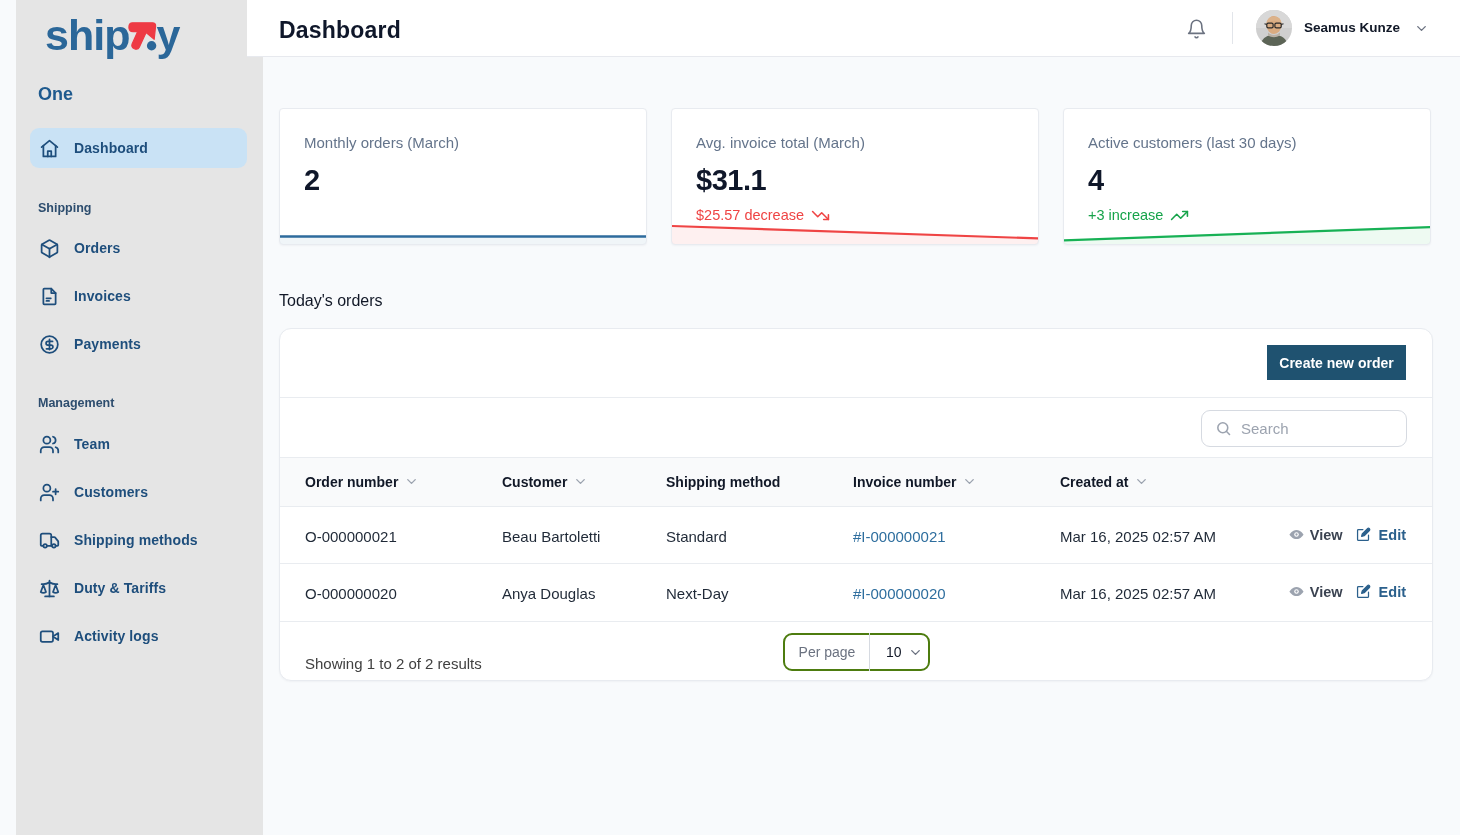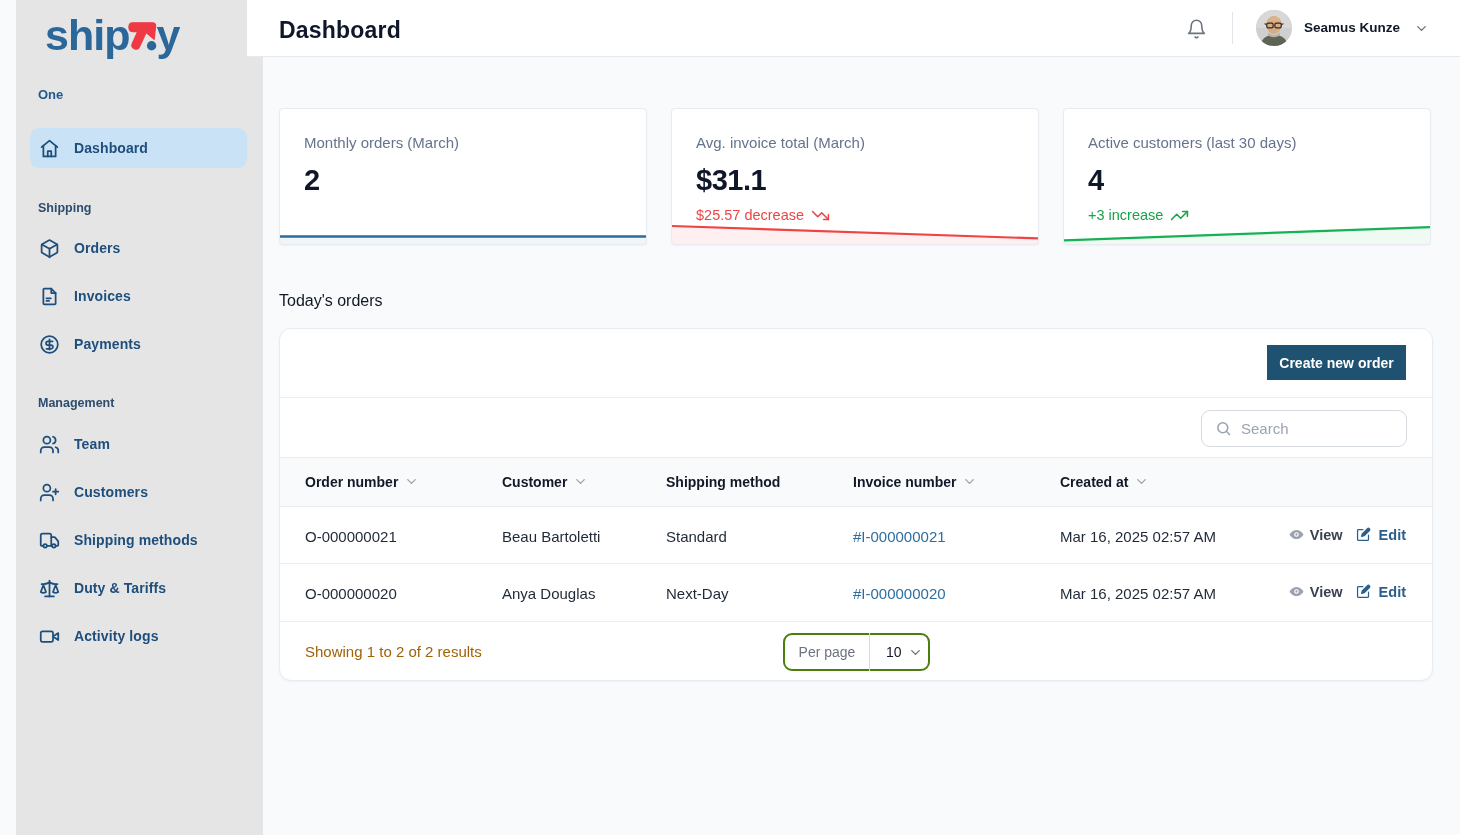--- a/index.html
+++ b/index.html
@@ -1,20 +1,20 @@
 <!DOCTYPE html>
 <html><head>
 <meta charset="utf-8">
 <style>
 * { margin:0; padding:0; box-sizing:border-box; }
 html,body { width:1460px; height:835px; overflow:hidden; font-family:"Liberation Sans", sans-serif; background:#f8fafc; }
 
 
 #sidebar { position:absolute; left:16px; top:0; width:247px; height:835px; background:#e5e5e5; }
-#one { position:absolute; left:22px; top:85px; font-size:13px; line-height:19px; font-weight:700; color:#1f5a8e; }
+#one { position:absolute; left:22px; top:85px; font-size:18px; line-height:19px; font-weight:700; color:#1f5a8e; }
 .navitem { position:absolute; left:14px; width:217px; height:40px; display:flex; align-items:center; border-radius:9px; }
 .navitem svg { margin-left:9px; width:21px; height:21px; flex:none; }
 .navitem span { margin-left:14px; font-size:14px; font-weight:700; color:#1e4e7c; letter-spacing:.1px; }
 .navactive { background:#c9e2f5; }
 .navlabel { position:absolute; left:22px; font-size:12.5px; font-weight:700; color:#2d4d6e; }
 
 
 #header { position:absolute; left:247px; top:0; width:1213px; height:57px; background:#fff; border-bottom:1px solid #e7e9ee; }
 #pagetitle { position:absolute; left:32px; top:17px; font-size:23px; font-weight:700; color:#0f172a; letter-spacing:.2px; }
 #bell { position:absolute; left:939px; top:18px; }
@@ -40,21 +40,21 @@
 #searchbox { position:absolute; right:25px; top:81px; width:206px; height:37px; border:1px solid #d6dae1; border-radius:9px; display:flex; align-items:center; }
 #searchbox svg { margin-left:13px; }
 #searchbox span { margin-left:9px; font-size:15px; color:#9ca3af; }
 
 .th { position:absolute; top:128px; height:49px; display:flex; align-items:center; gap:6px; font-size:14px; font-weight:700; color:#111827;justify-content:flex-end; }
 .td { position:absolute; font-size:15px; color:#1f2937; }
 .link { color:#2e6e9e; }
 .rowact { position:absolute; display:flex; align-items:center; font-size:14.5px; font-weight:700; }
 .rowact .vtxt { color:#3b4351; margin-left:5px; }
 .rowact .etxt { color:#2b608c; margin-left:8px; }
-#footer-note { position:absolute; left:25px; top:314px; font-size:15px; color:#a16207; }
+#footer-note { position:absolute; left:25px; top:326px; font-size:15px; color:#404040; }
 #pp { position:absolute; left:503px; top:304px; width:147px; height:38px; border:2px solid #4d7c0f; border-radius:9px; display:flex; align-items:center; }
 #pp .lab { width:84px; text-align:center; font-size:14px; color:#6b7280; }
 #pp .sep { width:1px; height:38px; background:#d6dae1; }
 #pp .val { margin-left:16px; font-size:14px; color:#111827; }
 #pp svg { margin-left:6px; }
 </style>
 </head>
 <body>
 
 <div id="sidebar">

